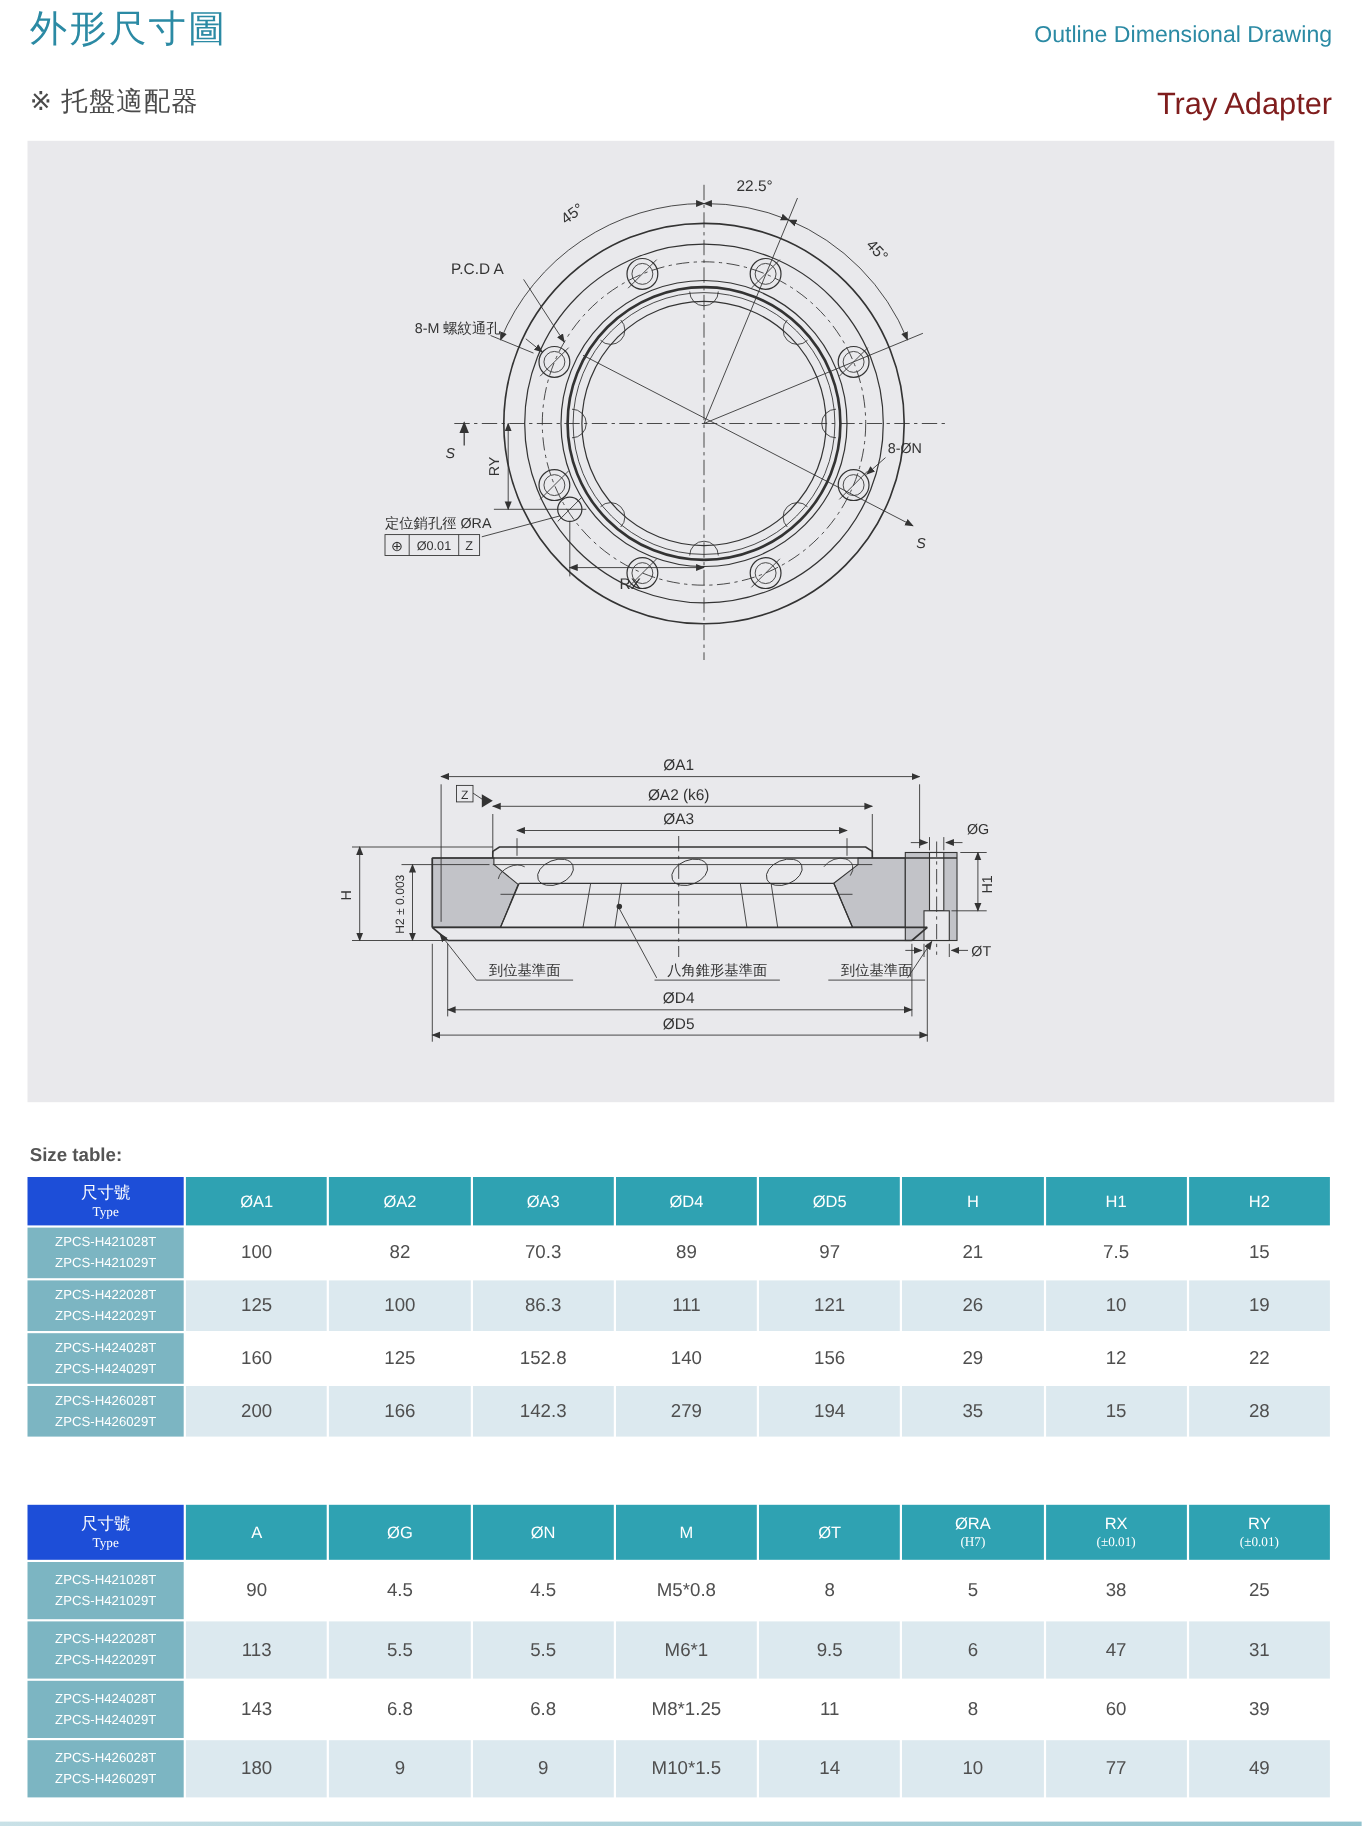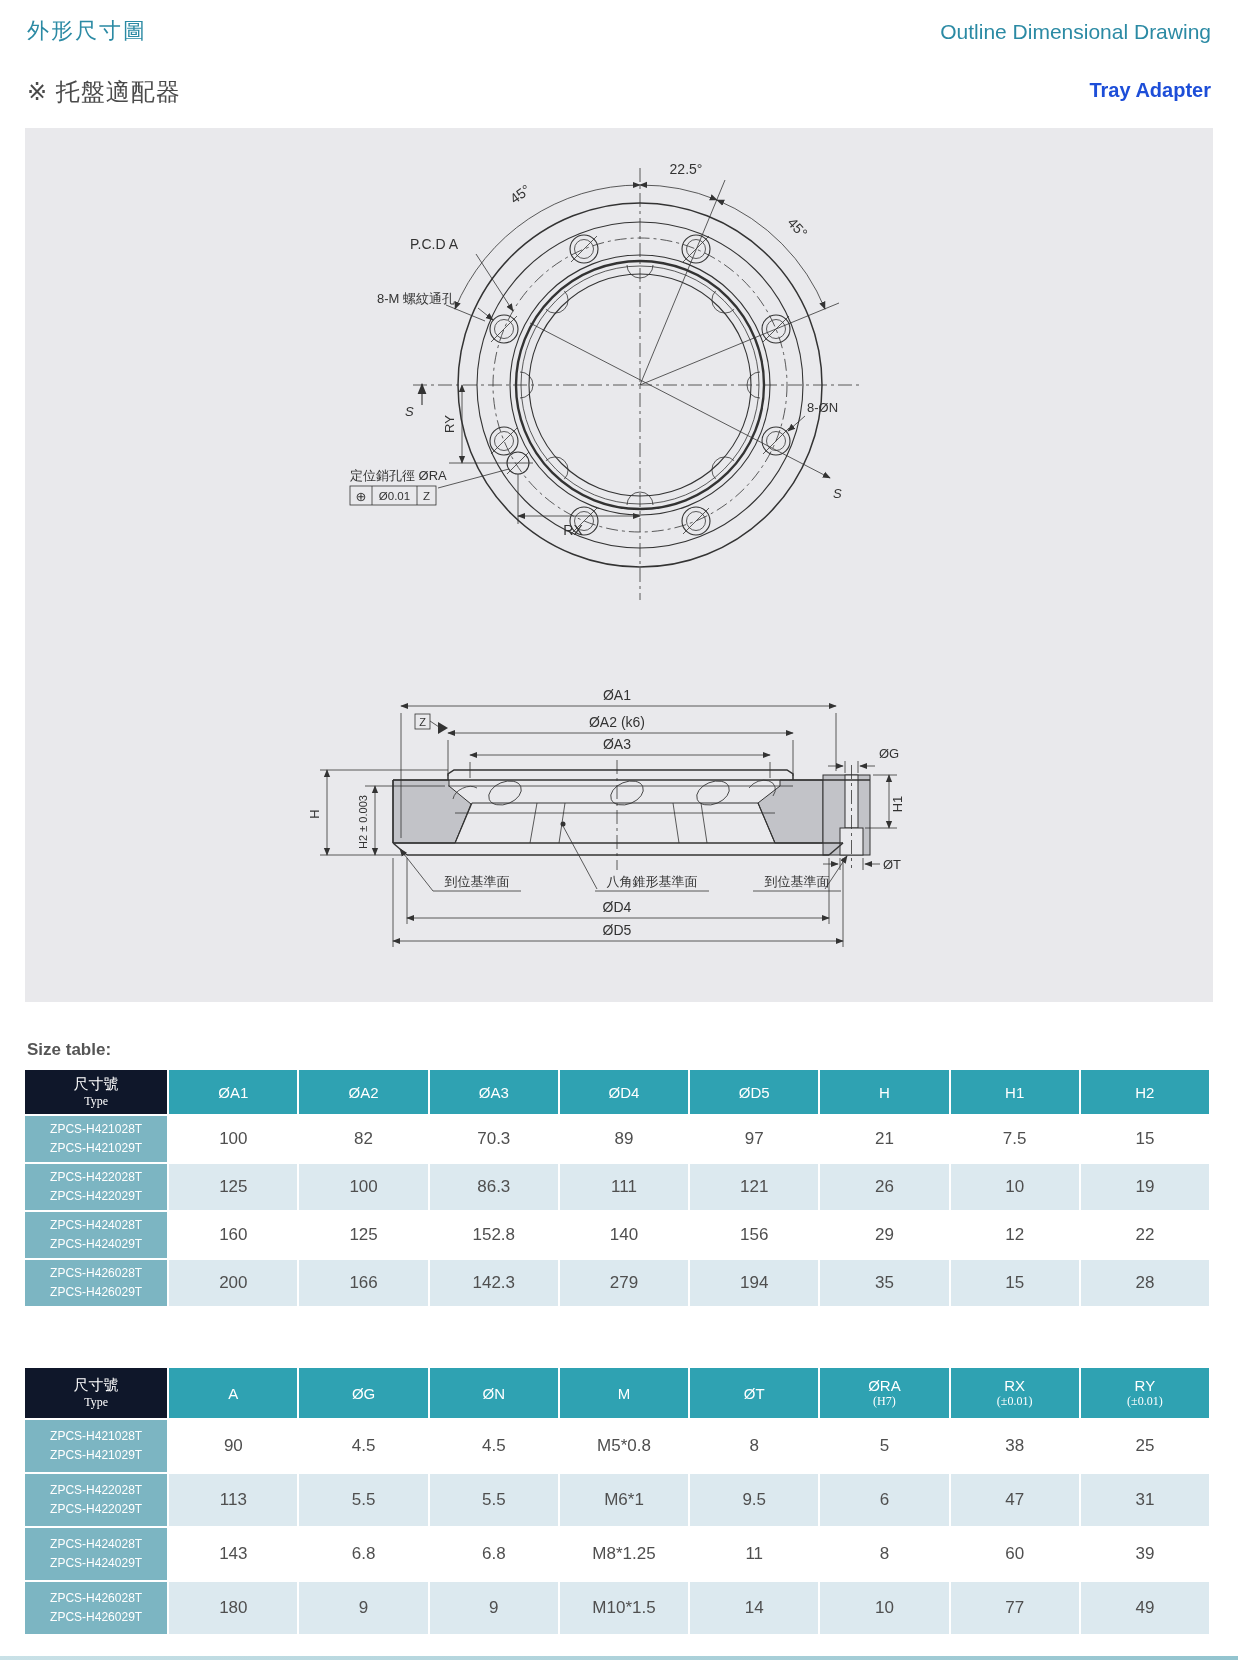--- a/index.html
+++ b/index.html
@@ -5,24 +5,24 @@
   * { margin:0; padding:0; box-sizing:border-box; }
   html,body { background:#ffffff; }
   body {
     width:1238px; height:1672px; position:relative;
     font-family:"Liberation Sans", "DejaVu Sans", sans-serif;
     color:#4f4f4f;
   }
   .page { position:absolute; inset:0; }
 
   
-  .title-zh   { position:absolute; left:27px;  top:16px; font-size:22px; color:#2b8aa4; letter-spacing:2px; }
+  .title-zh   { position:absolute; left:27px;  top:3px; font-size:34px; color:#2b8aa4; letter-spacing:2px; }
   .title-en   { position:absolute; right:27px; top:20px; font-size:21px; color:#2b8aa4; }
   .subtitle-zh{ position:absolute; left:27px;  top:76px; font-size:24px; color:#4a4a4a; letter-spacing:1px; }
-  .subtitle-en{ position:absolute; right:27px; top:79px; font-size:20px; color:#1d4ed8;font-weight:bold; }
+  .subtitle-en{ position:absolute; right:27px; top:79px; font-size:28px; color:#7f1d1d; }
 
   
   .drawing-panel {
     position:absolute; left:25px; top:128px; width:1188px; height:874px;
     background:#e9e9ec;
   }
   svg text { font-family:"Liberation Sans","DejaVu Sans",sans-serif; fill:#333; }
   .ln  { stroke:#333; fill:none; }
   .thin{ stroke-width:0.8; }
   .med { stroke-width:1.1; }
@@ -32,21 +32,21 @@
   .bgfill   { fill:#e9e9ec; stroke:#333; stroke-width:1; }
 
   
   .size-label { position:absolute; left:27px; top:1040px; font-size:17px; color:#555;font-weight:bold; }
 
   
   table { border-collapse:separate; border-spacing:2px; table-layout:fixed; width:1188px; }
   .tbl1 { position:absolute; left:23px; top:1068px; }
   .tbl2 { position:absolute; left:23px; top:1366px; }
   th, td { text-align:center; vertical-align:middle; overflow:hidden; }
-  th.type-h { background:#0f172a; color:#fff; }
+  th.type-h { background:#1d4ed8; color:#fff; }
   th.col-h  { background:#2fa2b2; color:#fff; font-weight:normal; font-size:15px; }
   .tbl1 th { height:44px; } .tbl1 td { height:46px; }
   .tbl2 th { height:50px; } .tbl2 td { height:52px; }
   th .main { font-size:15px; font-weight:normal; }
   th .zh   { font-size:15px; font-weight:normal; }
   th .sub  { font-size:12px; font-weight:normal; line-height:1.2;font-family:Liberation Serif, serif; }
   td.type-c { background:#7cb5c2; color:#fff; font-size:12px; line-height:1.6;margin-left:19px; }
   td.val    { font-size:17px; color:#4f4f4f; }
   tr.alt td.val { background:#dce9ef; }
   tr.plain td.val { background:#ffffff; }

